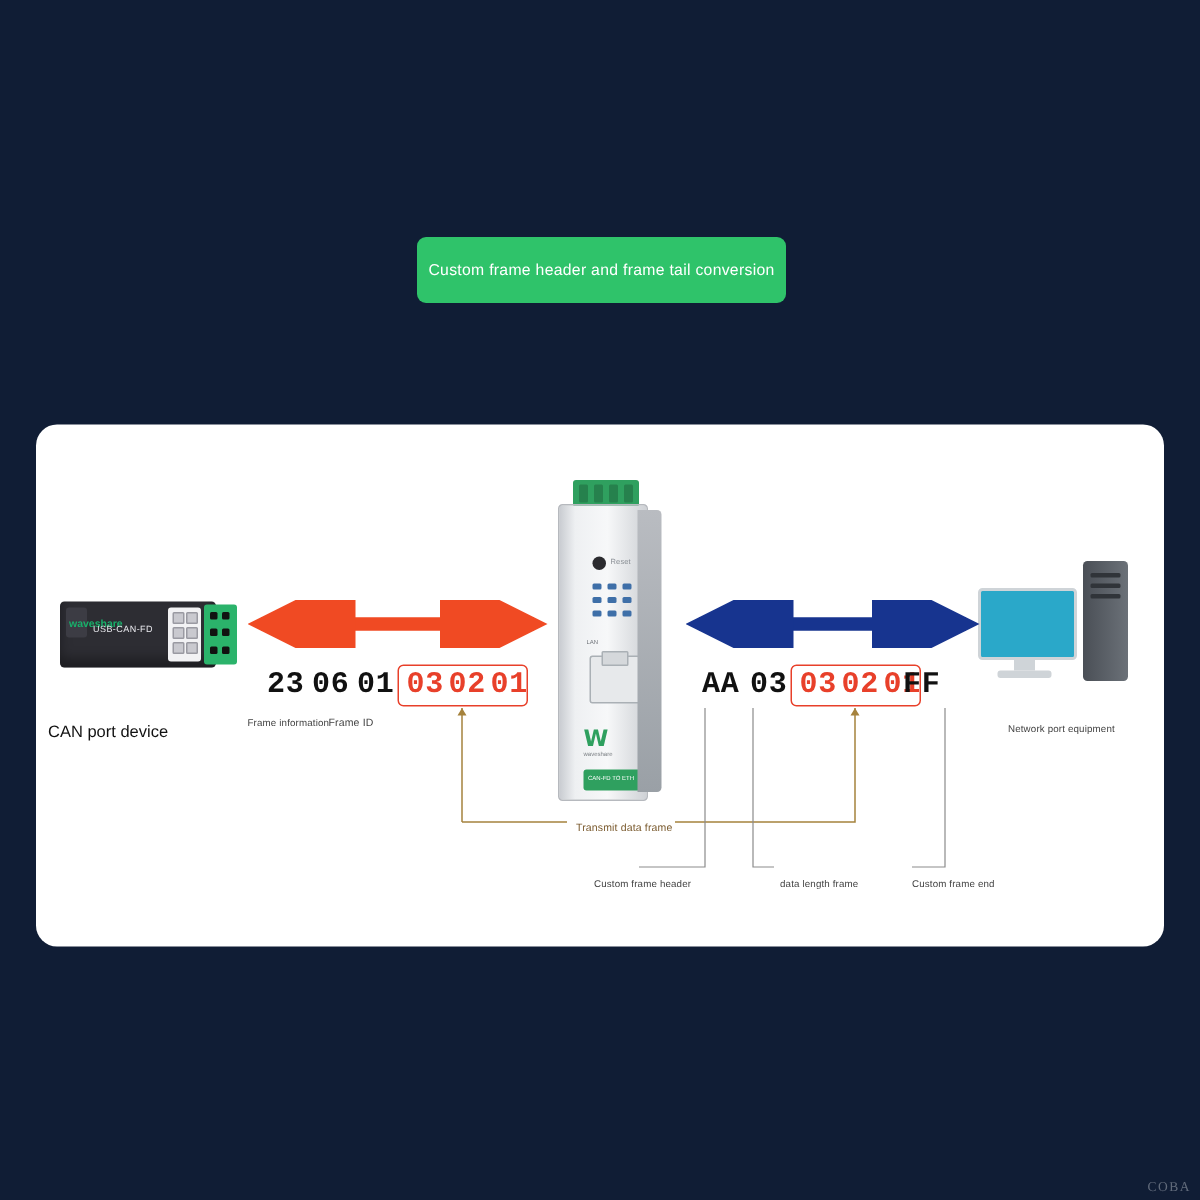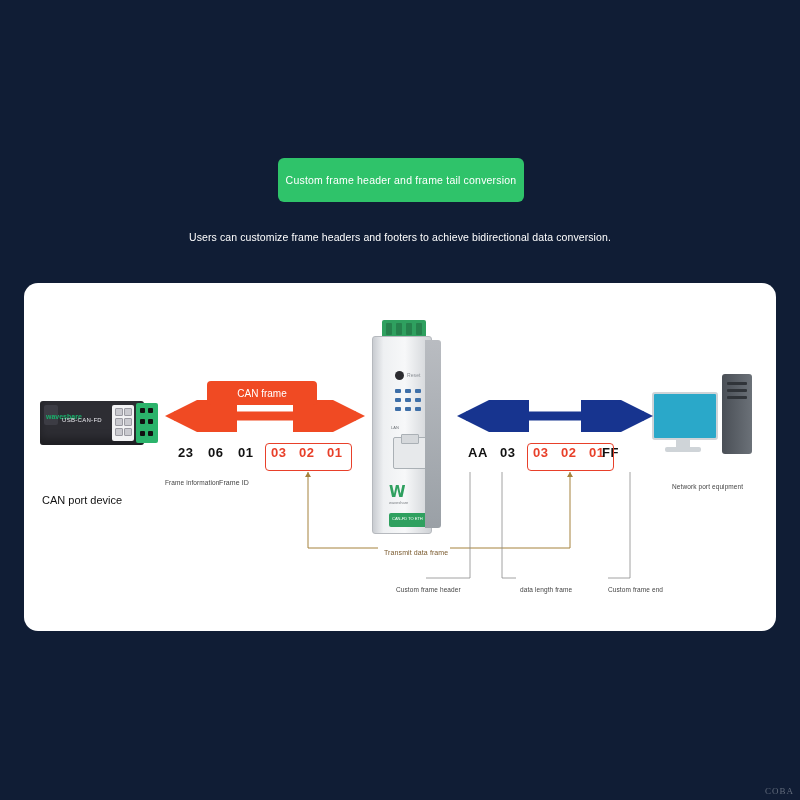--- a/index.html
+++ b/index.html
@@ -39,22 +39,22 @@
   .pill.eth{left:504px;top:381px;width:108px;height:24px;background:#2f6fd0;}
 
   
   .arrow-wrap{position:absolute;}
 
   
   .bytes{
     position:absolute;top:445px;left:0;width:800px;height:28px;
   }
   .byte{
-    position:absolute;font-size:13px;color:#111;font-weight:700;
-    font-family:Liberation Sans, sans-serif;letter-spacing:.5px;
+    position:absolute;font-size:20px;color:#111;font-weight:700;
+    font-family:Liberation Mono, monospace;letter-spacing:.5px;
   }
   .byte.red{color:#e8402a;}
   .boxred{
     position:absolute;border:1.4px solid #e8402a;border-radius:4px;
   }
 
   
   .anno{
     position:absolute;font-size:6.5px;color:#444;letter-spacing:.1px;
     white-space:nowrap;
@@ -172,21 +172,20 @@
     position:absolute;right:6px;bottom:4px;color:#6f7887;font-size:9px;
     letter-spacing:1px;opacity:.85;font-family:Liberation Serif, serif;
   }
 </style>
 </head>
 <body>
 
 <div class="stage">
 
   <div class="badge">Custom frame header and frame tail conversion</div>
-  <div class="subtitle">Users can customize frame headers and footers to achieve bidirectional data conversion.</div>
 
   <div class="panel"></div>
 
   <div class="can-dev">
     <div class="can-body">
       <span class="can-logo">waveshare</span>
       <span class="can-label">USB-CAN-FD</span>
     </div>
     <div class="can-pins">
       <i style="left:3px;top:3px;"></i>
@@ -198,21 +197,21 @@
     </div>
     <div class="can-right">
       <span class="term" style="left:4px;top:5px;"></span>
       <span class="term" style="left:12px;top:5px;"></span>
       <span class="term" style="left:4px;top:16px;"></span>
       <span class="term" style="left:12px;top:16px;"></span>
       <span class="term" style="left:4px;top:28px;"></span>
       <span class="term" style="left:12px;top:28px;"></span>
     </div>
   </div>
-  <div class="caption" style="left:42px;top:482px;margin-top:12px;">CAN port device</div>
+  <div class="caption" style="left:32px;top:482px;">CAN port device</div>
 
   <div class="gw">
     <div class="gw-top">
       <i style="left:4px;"></i>
         <i style="left:14px;"></i>
         <i style="left:24px;"></i>
         <i style="left:34px;"></i>
     </div>
     <div class="gw-body">
       <div class="gw-knob"></div>
@@ -268,21 +267,20 @@
       <marker id="ar-b-r" markerWidth="8" markerHeight="8" refX="7" refY="4" orient="auto">
         <path d="M0,0 L8,4 L0,8 z" fill="#17348f"></path>
       </marker>
       <marker id="ar-b-l" markerWidth="8" markerHeight="8" refX="1" refY="4" orient="auto">
         <path d="M8,0 L0,4 L8,8 z" fill="#17348f"></path>
       </marker>
     </defs>
     <line x1="14" y1="16" x2="192" y2="16" stroke="#17348f" stroke-width="9" marker-start="url(#ar-b-l)" marker-end="url(#ar-b-r)"></line>
   </svg>
 
-  <div class="pill can">CAN frame</div>
 
   <div class="bytes">
 
     <span class="byte" style="left:178px;">23</span>
     <span class="byte" style="left:208px;">06</span>
     <span class="byte" style="left:238px;">01</span>
     <span class="byte red" style="left:271px;">03</span>
     <span class="byte red" style="left:299px;">02</span>
     <span class="byte red" style="left:327px;">01</span>
 

